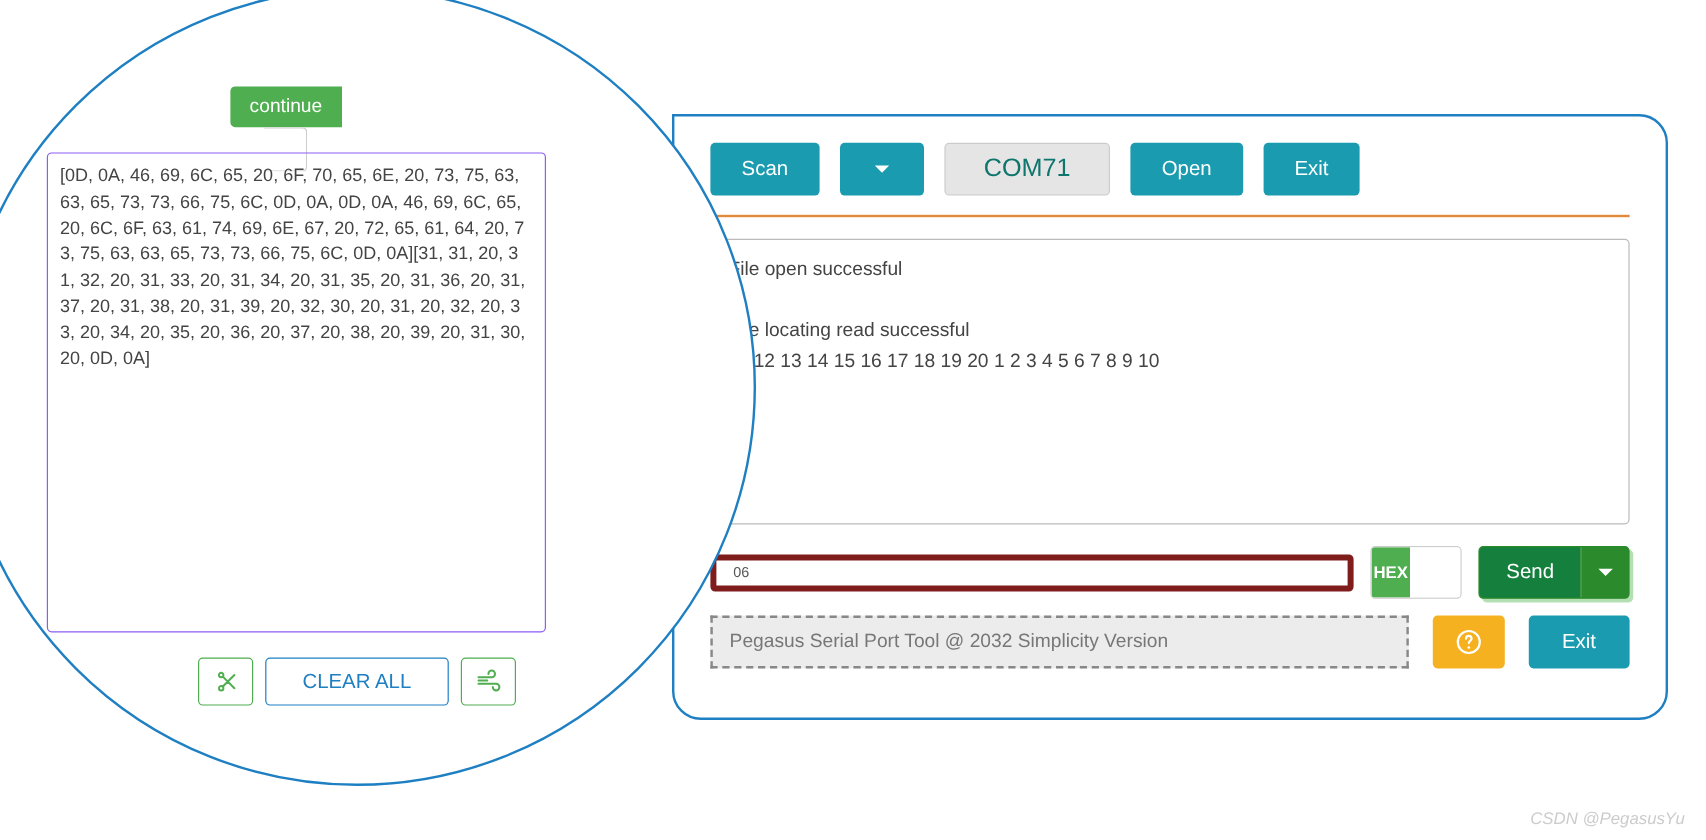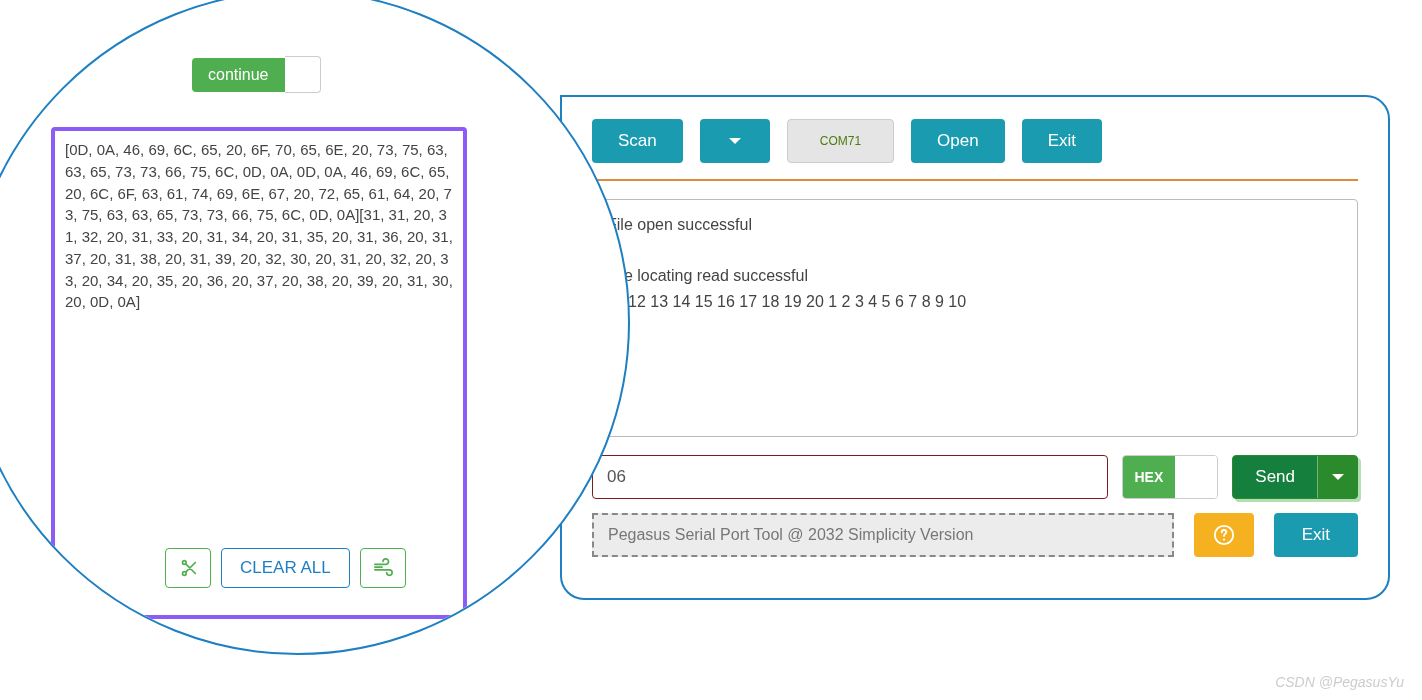--- a/index.html
+++ b/index.html
@@ -36,58 +36,58 @@
     }
     
     
     .left-content {
       
       position: absolute;
       inset: 0;
       border-radius: 50%;
       overflow: hidden;
     }
-    .continue-wrap { position: absolute; left: 225px; top: 64px; display: flex; align-items: center; }
+    .continue-wrap { position: absolute; left: 225px; top: 80px; display: flex; align-items: center; flex-direction: column; }
     .continue-btn { background: #4fae4f; color: #fff; border: none; padding: 8px 16px; font-size: 16px; border-radius: 4px 0 0 4px; }
     .continue-ext { background: #fff; border: 1px solid #ccc; border-left: none; width: 36px; height: 37px; border-radius: 0 4px 4px 0; }
     
     .hex-box {
       position: absolute;
-      left: 84px; top: 135px;
-      width: 416px; height: 492px;
-      border: 4px solid #8b5cf6;
+      left: 72px; top: 135px;
+      width: 416px; height: 400px;
+      border: 1px solid #8b5cf6;
       border-radius: 4px;
       padding: 8px 10px;
       font-size: 15px;
       color: #444;
       line-height: 1.45;
       word-break: break-all;
       overflow: hidden;
     }
     
     .bottom-controls { position: absolute; left: 198px; top: 556px; display: flex; gap: 10px; }
     .icon-btn { width: 46px; height: 40px; border: 1px solid #4fae4f; background: #fff; border-radius: 4px; display: flex; align-items: center; justify-content: center; }
     .icon-btn svg { width: 22px; height: 22px; }
-    .clear-btn { border: 1px solid #1e7fc2; background: #fff; color: #1e7fc2; font-size: 17px; padding: 0 18px; border-radius: 4px; height: 40px; }
+    .clear-btn { border: 1px solid #1e7fc2; background: #fff; color: #1e7fc2; font-size: 17px; padding: 0 30px; border-radius: 4px; height: 40px; }
     
     
     .toolbar { display: flex; gap: 17px; align-items: center; padding-bottom: 16px; border-bottom: 2px solid #e28a3b; margin-bottom: 18px; }
     .teal-btn { background: #1a9baf; color: #fff; border: none; height: 44px; padding: 0 26px; font-size: 17px; border-radius: 4px; }
     .teal-dd { background: #1a9baf; color: #fff; border: none; height: 44px; width: 70px; border-radius: 4px; display: flex; align-items: center; justify-content: center; }
-    .gray-field { background: #e5e5e5; color: #4d7c0f; border: 1px solid #ccc; height: 44px; padding: 0 32px; font-size: 12px; border-radius: 4px; display: flex; align-items: center; }
+    .gray-field { background: #e5e5e5; color: #0f766e; border: 1px solid #ccc; height: 44px; padding: 0 32px; font-size: 21px; border-radius: 4px; display: flex; align-items: center; }
     .baud-wrap { display: flex; }
     .baud-input { background: #fff; border: 1px solid #ccc; height: 44px; padding: 0 20px; font-size: 17px; width: 130px; border-radius: 4px 0 0 4px; color: #555; }
     .baud-dd { background: #1a9baf; border: none; width: 44px; border-radius: 0 4px 4px 0; display: flex; align-items: center; justify-content: center; }
     
     .output-box { width: 100%; height: 238px; border: 1px solid #bbb; border-radius: 4px; padding: 12px 14px; font-size: 16px; color: #444; line-height: 1.6; white-space: pre-wrap; margin-bottom: 18px; }
     
     .send-row { display: flex; gap: 14px; align-items: center; margin-bottom: 14px; }
-    .send-input { flex: 1; height: 44px; border: 1px solid #7f1d1d; border-radius: 4px; padding: 0 14px; font-size: 17px; color: #555; }
+    .send-input { flex: 1; height: 31px; border: 5px solid #7f1d1d; border-radius: 4px; padding: 0 14px; font-size: 12px; color: #555; }
     .hex-toggle-wrap { display: flex; border: 1px solid #ccc; border-radius: 4px; overflow: hidden; height: 44px; }
-    .hex-toggle { background: #4fae4f; color: #fff; border: none; padding: 0 12px; font-size: 14px; font-weight: 600; }
+    .hex-toggle { background: #4fae4f; color: #fff; border: none; padding: 0 2px; font-size: 14px; font-weight: 600; }
     .hex-toggle-off { background: #fff; width: 42px; }
     .send-group { display: flex; background: #2b8a2b; border-radius: 4px; height: 44px; border: 1px solid #2b8a2b; box-shadow: 3px 3px 0 rgba(64,174,64,0.4);}
     .send-btn { background: #15803d; color: #fff; border: none; padding: 0 22px; font-size: 17px; border-radius: 4px 0 0 4px; }
     .send-dd { background: #2b8a2b; border: none; border-left: 1px solid rgba(255,255,255,0.35); width: 40px; display: flex; align-items: center; justify-content: center; border-radius: 0 4px 4px 0; }
     
     .footer-row { display: flex; gap: 20px; align-items: center; }
     .info-box { flex: 1; height: 44px; border: 2px dashed #888; background: #ececec; display: flex; align-items: center; padding: 0 14px; color: #777; font-size: 16px; }
     .help-btn { background: #f5b120; border: none; width: 60px; height: 44px; border-radius: 4px; display: flex; align-items: center; justify-content: center; }
     .exit-btn { background: #1a9baf; color: #fff; border: none; height: 44px; padding: 0 28px; font-size: 17px; border-radius: 4px; }
     

